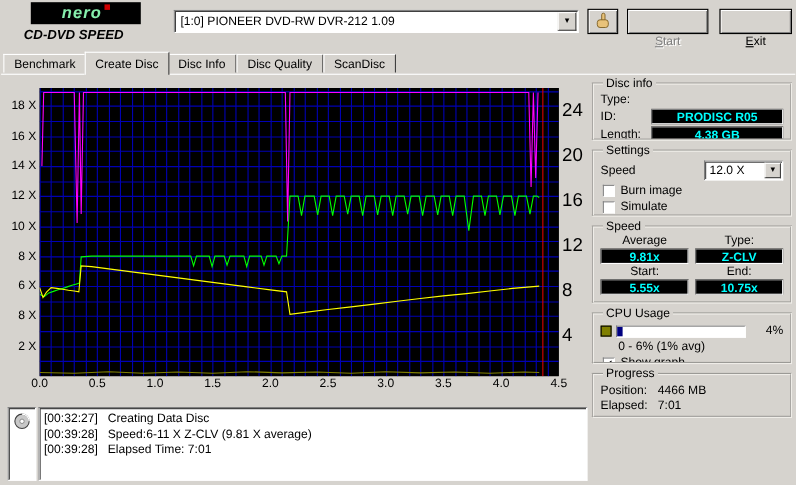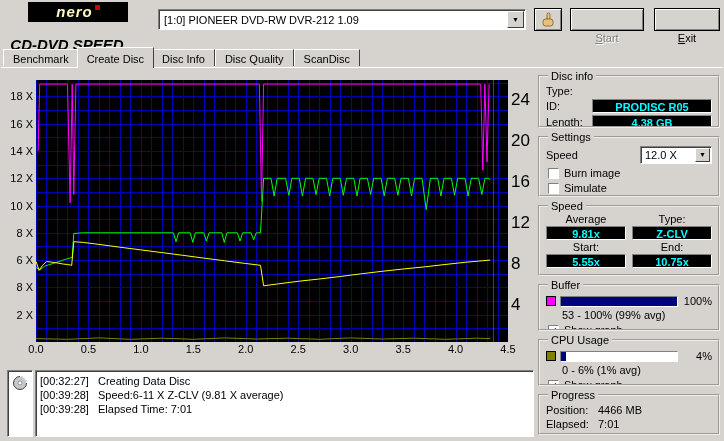--- a/index.html
+++ b/index.html
@@ -1,22 +1,22 @@
 <!DOCTYPE html>
 <html><head>
 <meta charset="utf-8">
 <style>
   * { margin:0; padding:0; box-sizing:border-box; }
   html,body { width:724px; height:441px; }
   body { background:#d6d3ce; font-family:"Liberation Sans",sans-serif; font-size:11px; color:#000; position:relative; overflow:hidden; }
 
   
-  .logo-black { position:absolute; left:28px; top:2px; width:100px; height:20px; background:#000; color:#fef9c3; font-weight:bold; font-style:italic; font-size:15px; text-align:center; line-height:19px; letter-spacing:1px; }
+  .logo-black { position:absolute; left:28px; top:2px; width:100px; height:20px; background:#000; color:#86efac; font-weight:bold; font-style:italic; font-size:15px; text-align:center; line-height:19px; letter-spacing:1px; }
   .reddot { display:inline-block; width:5px; height:5px; background:#d00000; margin-left:2px; margin-bottom:7px; }
-  .logo-sub { position:absolute; left:2px; top:24px; width:130px; text-align:center; font-weight:bold; font-style:italic; font-size:15px; letter-spacing:0px;margin-top:12px; }
+  .logo-sub { position:absolute; left:2px; top:24px; width:130px; text-align:center; font-weight:bold; font-style:italic; font-size:12px; letter-spacing:0px; }
 
   .combo { position:absolute; left:158px; top:9px; width:368px; height:21px; background:#fff; border:1px solid; border-color:#808080 #fff #fff #808080; box-shadow:inset 1px 1px 0 #404040; display:flex; align-items:center; }
   .combo-text { flex:1; padding-left:5px; white-space:nowrap; overflow:hidden; }
   .combo-btn { width:17px; height:17px; margin-right:1px; background:#d6d3ce; border:1px solid; border-color:#fff #404040 #404040 #fff; font-size:7px; text-align:center; line-height:15px; color:#000; }
 
   .pushbtn { position:absolute; height:23px; background:#d6d3ce; border:1px solid #000; box-shadow:inset 1px 1px 0 #fff, inset -1px -1px 0 #808080; font-family:"Liberation Sans",sans-serif; font-size:11px; text-align:center; }
   .pushbtn span { display:block; line-height:20px;margin-top:19px; }
   .pushbtn span::first-letter { text-decoration:underline; }
   .pushbtn.disabled span { color:#808080; text-shadow:1px 1px 0 #fff; }
   #tool-btn { left:534px; top:8px; width:28px; }
@@ -265,35 +265,20 @@
       <span class="glab">Type:</span>
       <span class="val">9.81x</span>
       <span class="val">Z-CLV</span>
       <span class="glab">Start:</span>
       <span class="glab">End:</span>
       <span class="val">5.55x</span>
       <span class="val">10.75x</span>
     </div>
   </fieldset>
 
-  <fieldset id="fs-buffer">
-    <legend>Buffer</legend>
-    <div class="swrow">
-      <span class="swatch" id="buffer-swatch" style="background: rgb(255, 0, 255);"></span>
-      <span class="bar">
-          <span class="bar-fill" id="buffer-fill" style="width: 100%;"></span>
-        </span>
-      <span class="pctlabel">100%</span>
-    </div>
-    <div class="range-note">53 - 100% (99% avg)</div>
-    <div class="cbrow">
-        <span class="cb">✔</span>
-        <span>Show graph</span>
-      </div>
-  </fieldset>
 
   <fieldset id="fs-cpu">
     <legend>CPU Usage</legend>
     <div class="swrow">
       <span class="swatch" id="cpu-swatch" style="background: rgb(128, 128, 0);"></span>
       <span class="bar">
           <span class="bar-fill" id="cpu-fill" style="width: 4%;"></span>
         </span>
       <span class="pctlabel">4%</span>
     </div>

